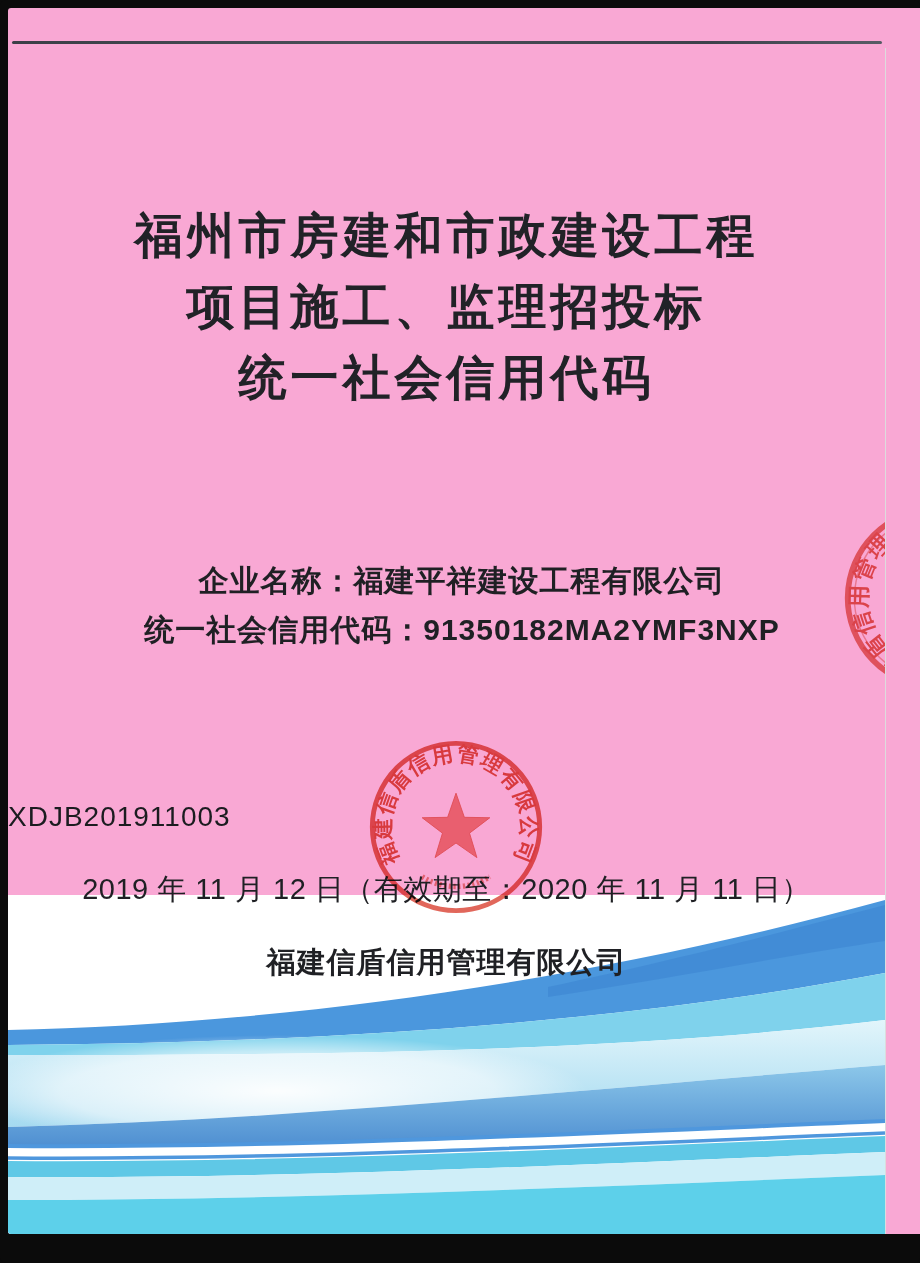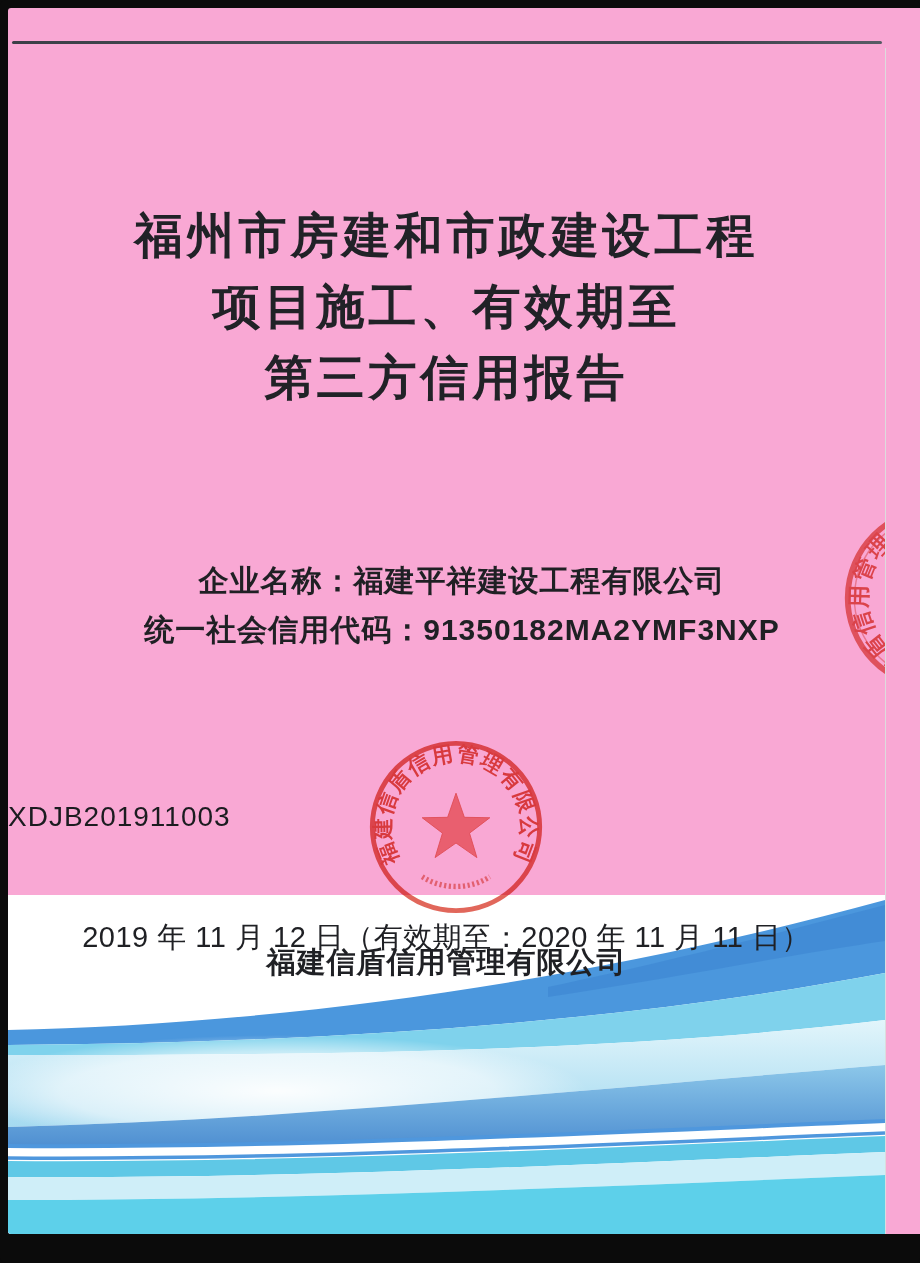--- a/index.html
+++ b/index.html
@@ -48,21 +48,21 @@
   .report-number{
     position:absolute;left:0;top:793px;width:877px;
     text-align:left;color:#1b1c20;
     font-size:28px;font-weight:500;letter-spacing:1px;
     z-index:3;
   }
   .validity-line{
     position:absolute;left:0;top:862px;width:877px;
     text-align:center;color:#1f2024;
     font-size:29px;font-weight:500;letter-spacing:0.5px;
-    z-index:3;white-space:nowrap;margin-top:48px;
+    z-index:3;white-space:nowrap;
   }
   .issuer-line{
     position:absolute;left:0;top:935px;width:877px;
     text-align:center;color:#1f2024;
     font-size:29px;font-weight:700;letter-spacing:1px;
     z-index:3;
   }
   .seal{
     position:absolute;left:359px;top:730px;width:178px;height:178px;
     z-index:6;mix-blend-mode:multiply;opacity:0.93;
@@ -87,22 +87,22 @@
 </head>
 <body>
 
 <div class="scan-frame">
   <div class="paper">
 
     <div class="top-rule"></div>
 
     <div class="title-block">
       <div class="title-line">福州市房建和市政建设工程</div>
-      <div class="title-line">项目施工、有效期至</div>
-      <div class="title-line">第三方信用报告</div>
+      <div class="title-line">项目施工、监理招投标</div>
+      <div class="title-line">统一社会信用代码</div>
     </div>
 
     <div class="info-block">
       <div class="info-line">企业名称：福建平祥建设工程有限公司</div>
       <div class="info-line">统一社会信用代码：91350182MA2YMF3NXP</div>
     </div>
 
     <div class="report-number">XDJB201911003</div>
 
     <div class="validity-line">2019 年 11 月 12 日（有效期至：2020 年 11 月 11 日）</div>

